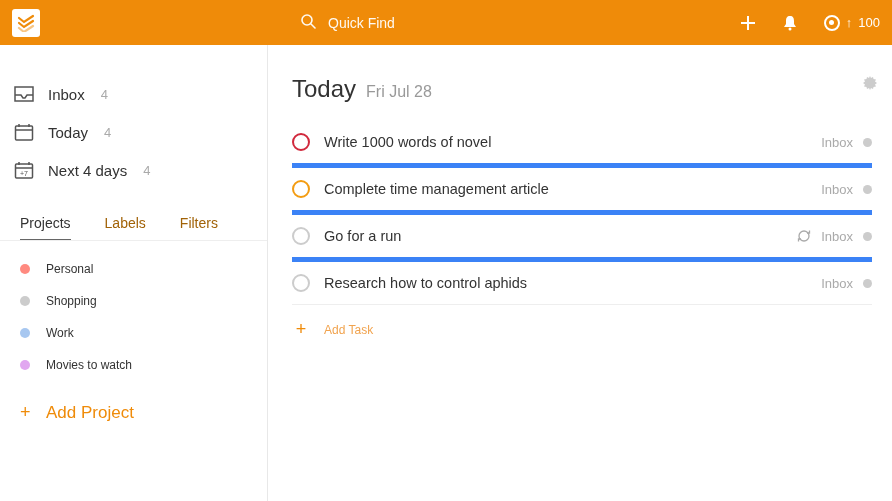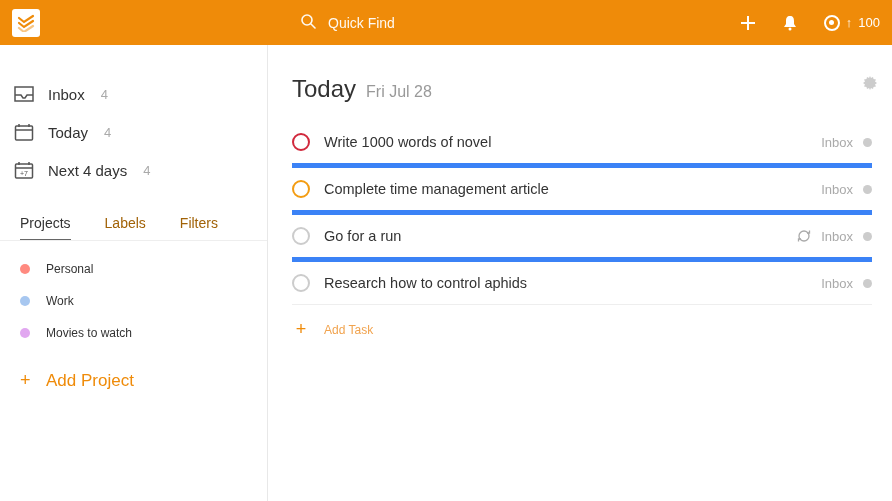--- a/index.html
+++ b/index.html
@@ -192,20 +192,24 @@
       <div class="tab">Labels</div>
       <div class="tab">Filters</div>
     </div>
 
     <ul class="proj-list">
       <li class="proj-item">
         <span class="proj-dot" style="background:#ff8a80"></span>
         <span class="proj-name">Personal</span>
       </li>
       <li class="proj-item">
+        <span class="proj-dot" style="background:#cccccc"></span>
+        <span class="proj-name">Shopping</span>
+      </li>
+      <li class="proj-item">
         <span class="proj-dot" style="background:#a7c7f0"></span>
         <span class="proj-name">Work</span>
       </li>
       <li class="proj-item">
         <span class="proj-dot" style="background:#e1a7f0"></span>
         <span class="proj-name">Movies to watch</span>
       </li>
     </ul>
     <div class="add-project">
       <span class="plus">+</span>

